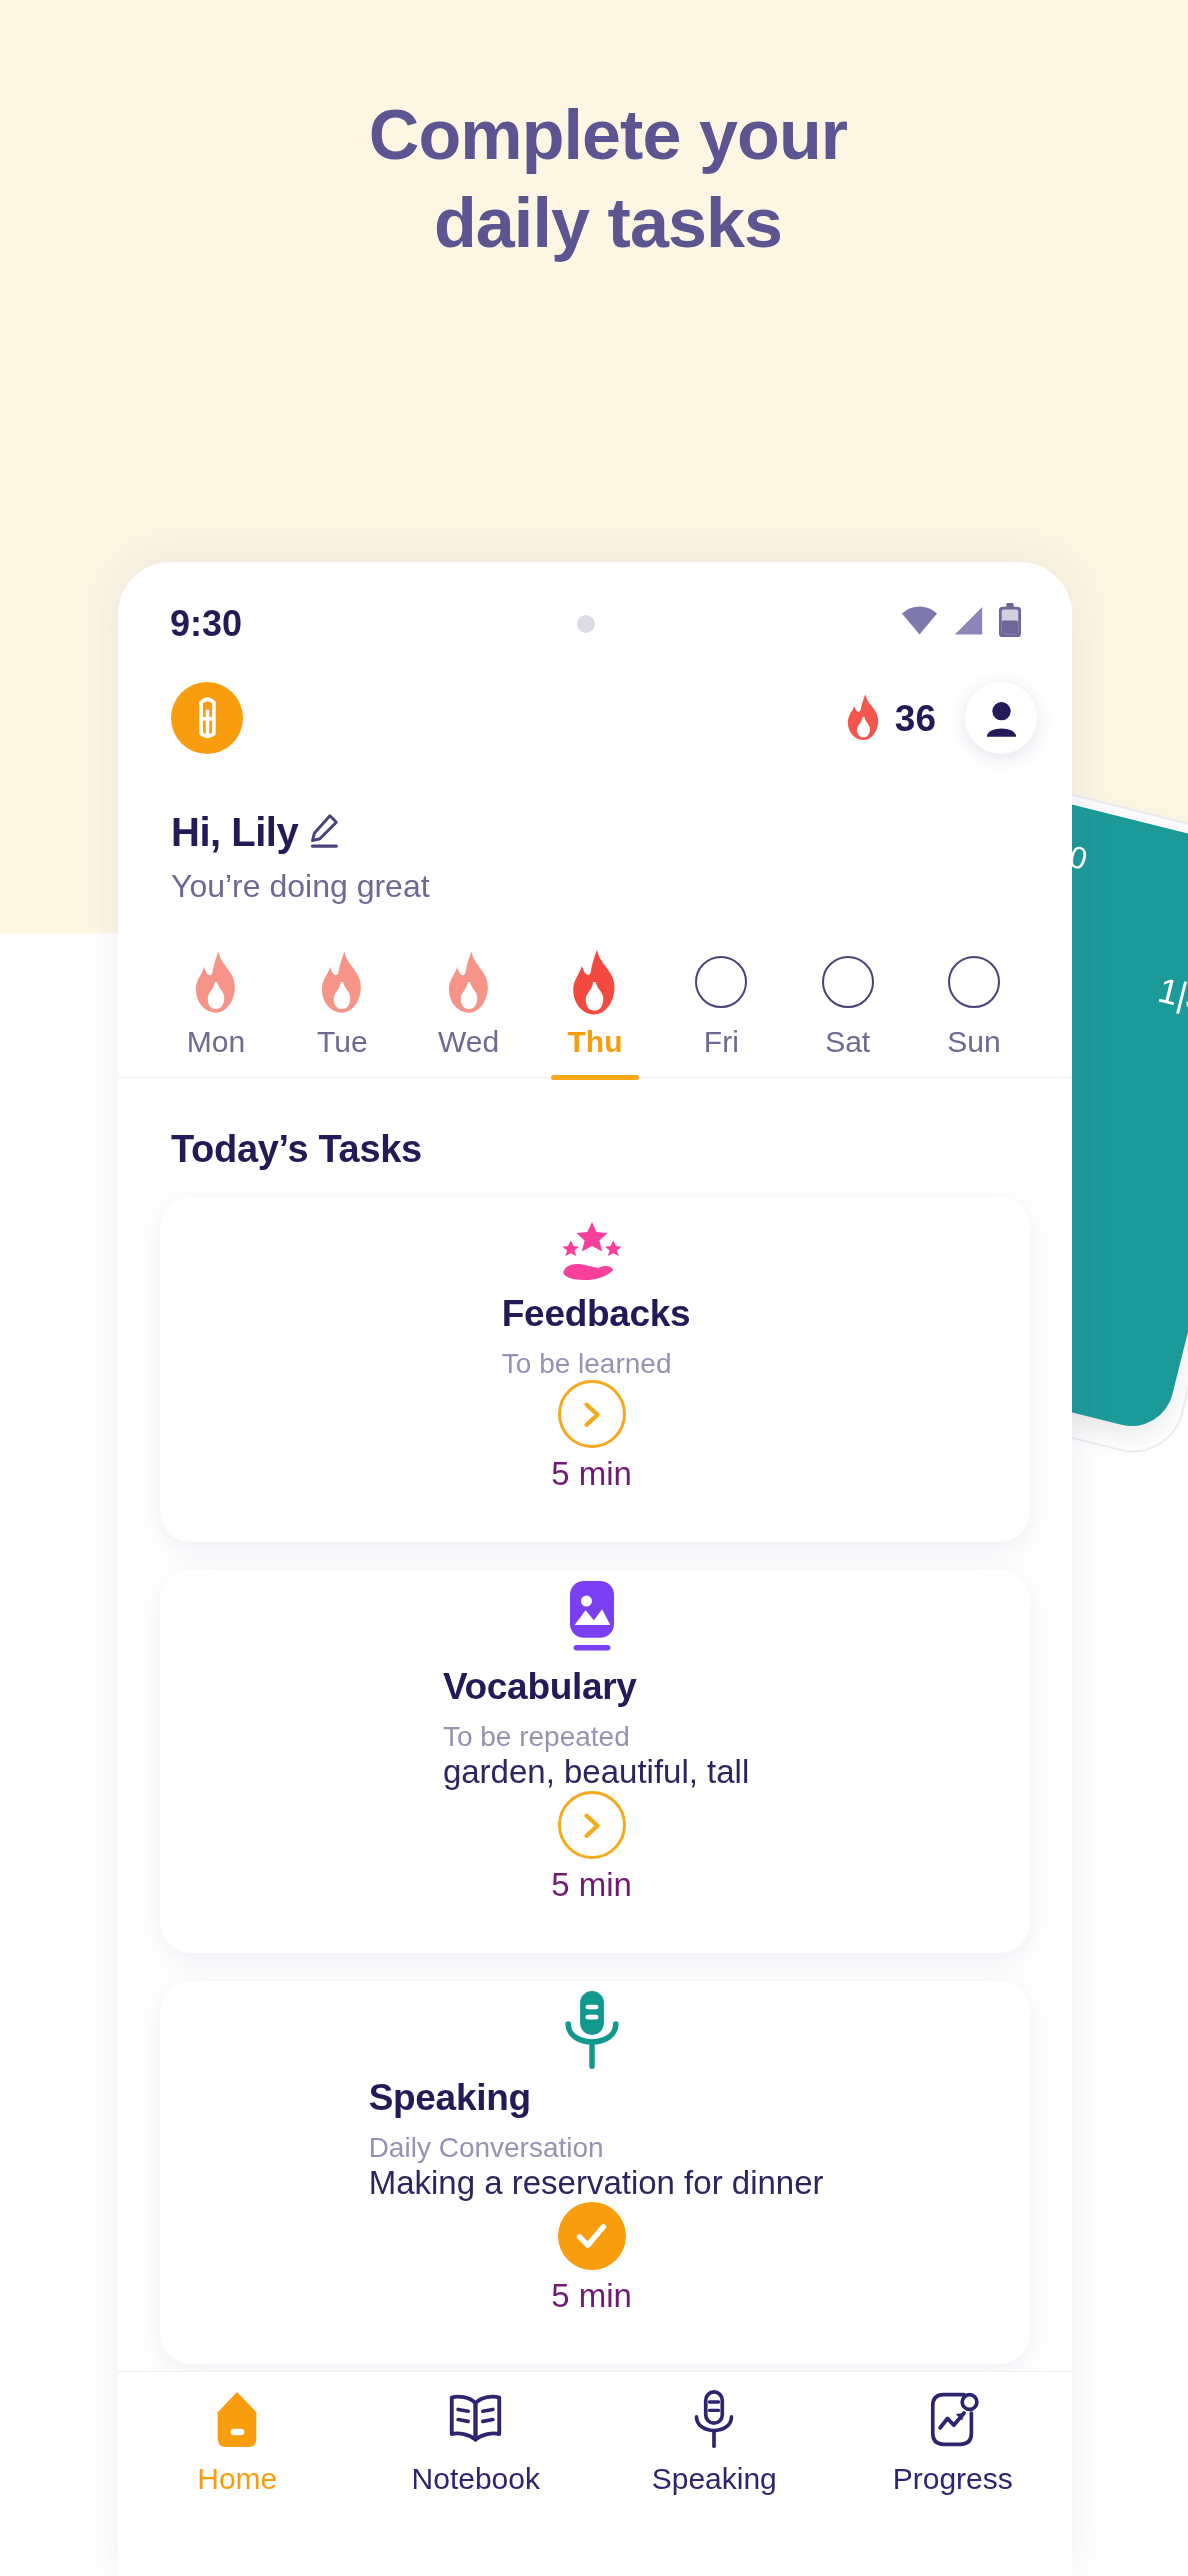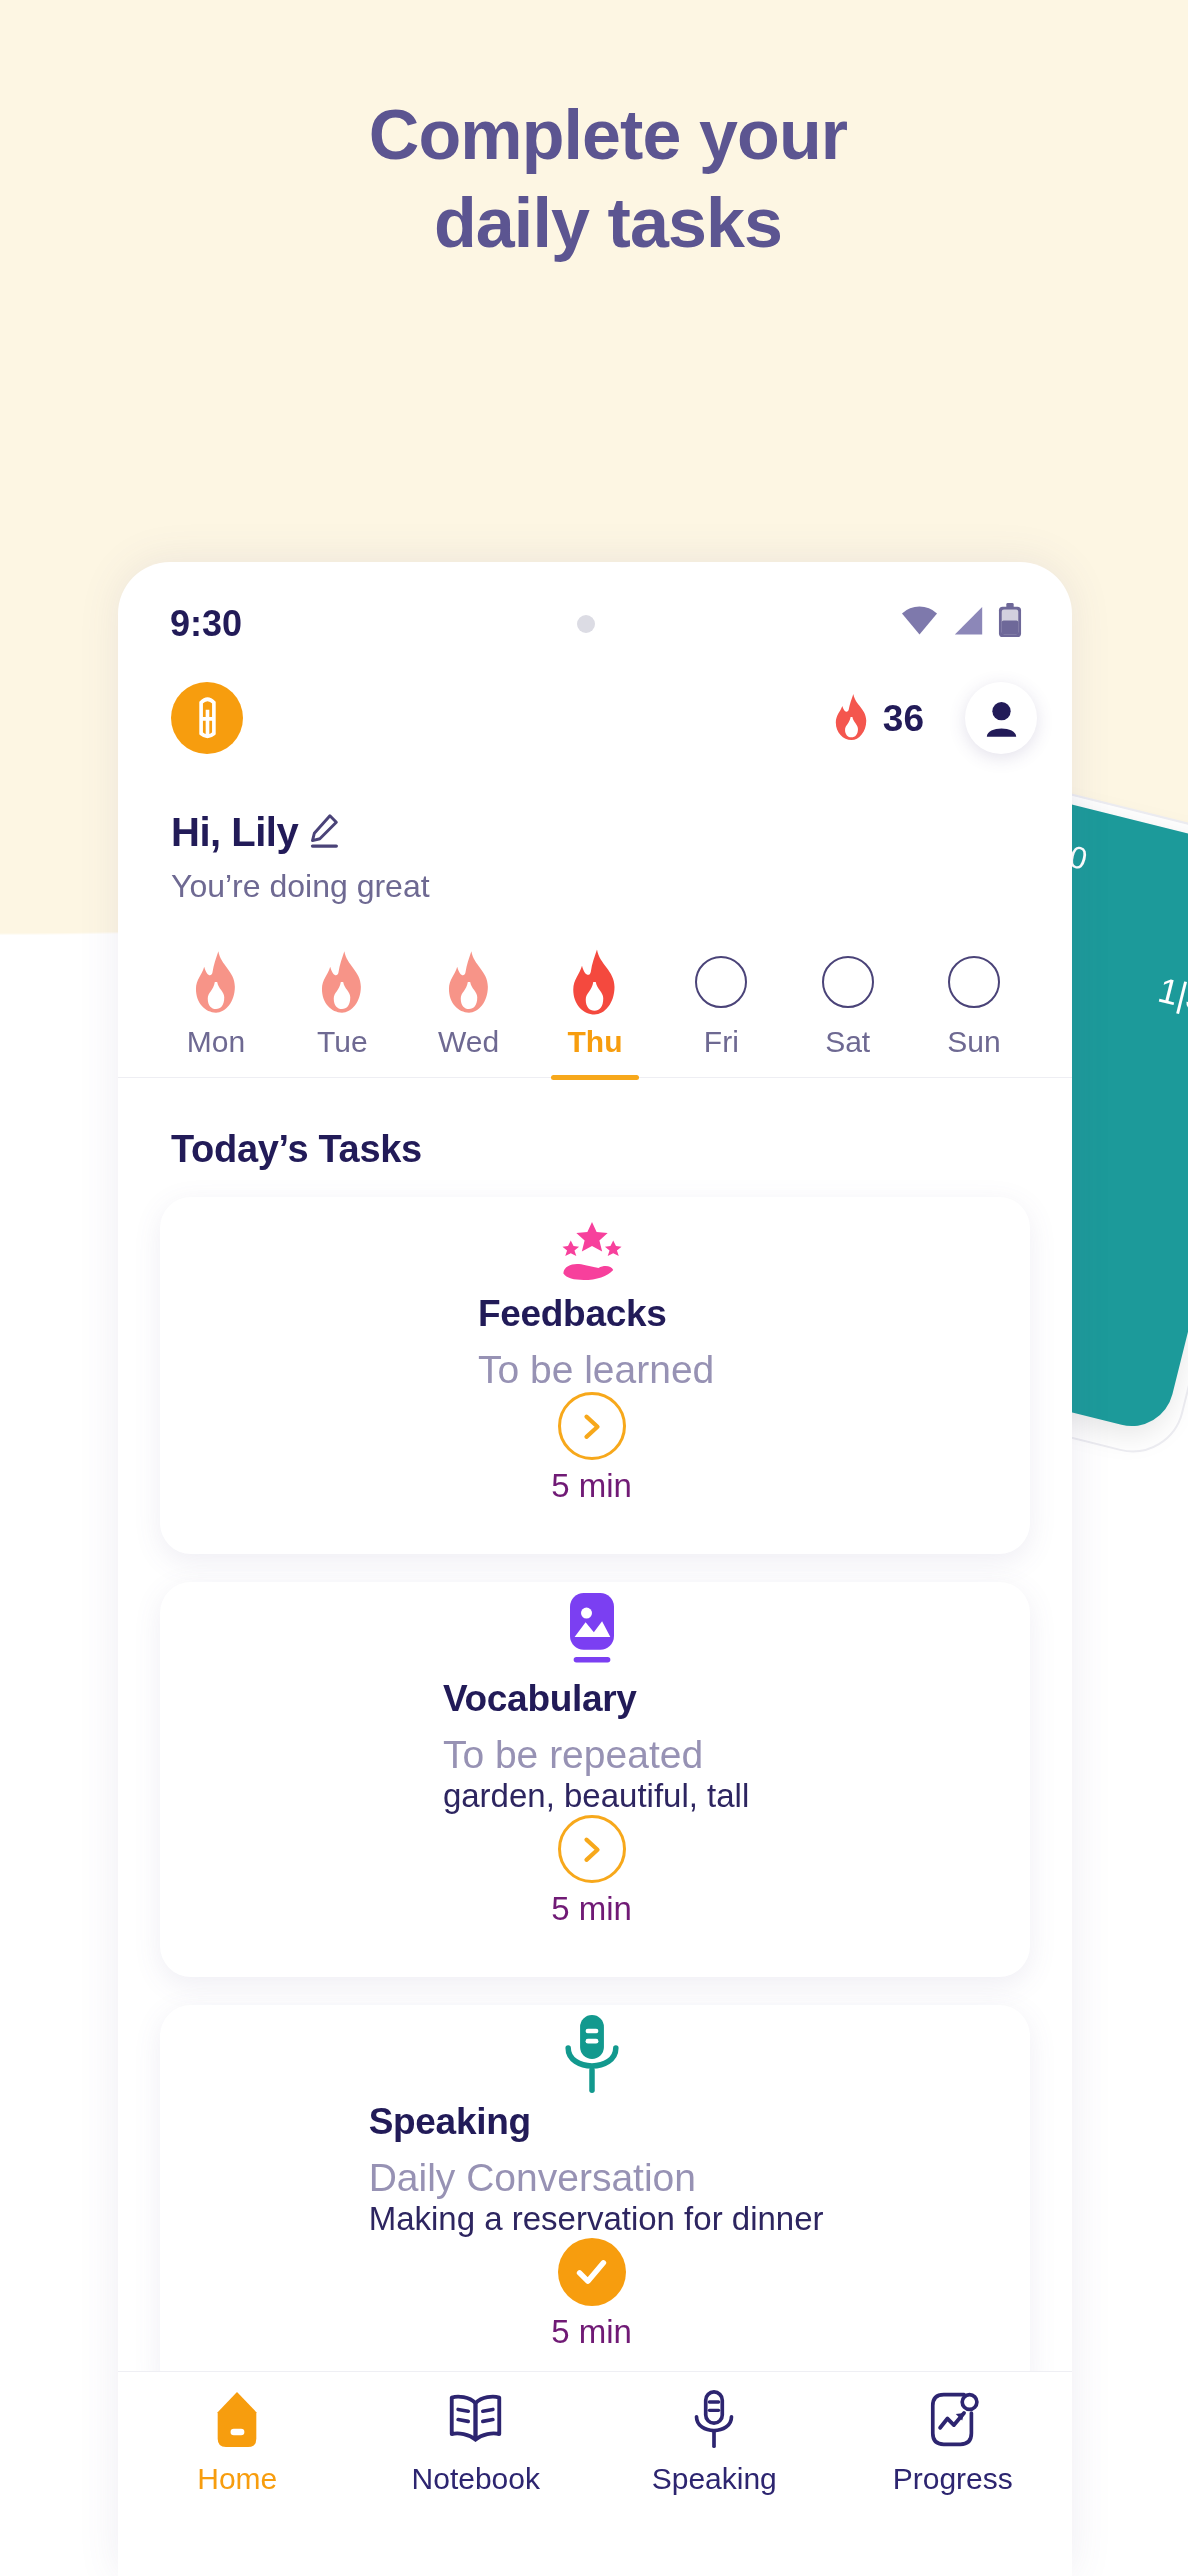--- a/index.html
+++ b/index.html
@@ -101,21 +101,21 @@
   #app-header {
     position:relative; height:120px;
   }
   #app-logo {
     position:absolute; left:53px; top:9.2px;
     width:72px; height:72px; border-radius:50%;
     background:#F79D0E;
     display:flex; align-items:center; justify-content:center;
   }
   #streak-chip {
-    position:absolute; right:148px; top:20px;
+    position:absolute; right:136px; top:20px;
     display:flex; align-items:center; gap:11px;
   }
   #streak-count { font-size:37px; font-weight:bold; color:#221B58; }
   #avatar-btn {
     position:absolute; right:35px; top:9.2px;
     width:72px; height:72px; border-radius:50%;
     background:#FFFFFF;
     box-shadow:0 3.7px 16.6px rgba(80,70,130,.16);
     display:flex; align-items:center; justify-content:center;
   }
@@ -161,21 +161,21 @@
     background:#FFFFFF;
     border-radius:31px;
     box-shadow:0 7.4px 28px rgba(100,90,150,.10);
     display:flex; align-items:center;
     padding:0 31px 0 24px;
     flex-direction:column;
   }
   .task-icon { width:96px; flex:0 0 96px; display:flex; align-items:center; justify-content:center; }
   .task-body { flex:1 1 auto; padding-left:9.2px; }
   .task-title { font-size:37px; font-weight:bold; color:#221B58; letter-spacing:-0.3px; }
-  .task-sub { margin-top:13px; font-size:39px; color:#9792B4; }
+  .task-sub { margin-top:13px; font-size:28px; color:#9792B4; }
   .task-extra { margin-top:0; font-size:33px; color:#2D2560; }
   .task-right { width:162px; flex:0 0 162px; display:flex; flex-direction:column; align-items:center; }
   .go-ring {
     width:68px; height:68px; border-radius:50%;
     border:3.7px solid #F7A81B;
     display:flex; align-items:center; justify-content:center;
   }
   .go-done {
     width:68px; height:68px; border-radius:50%;
     background:#F79D0E;

